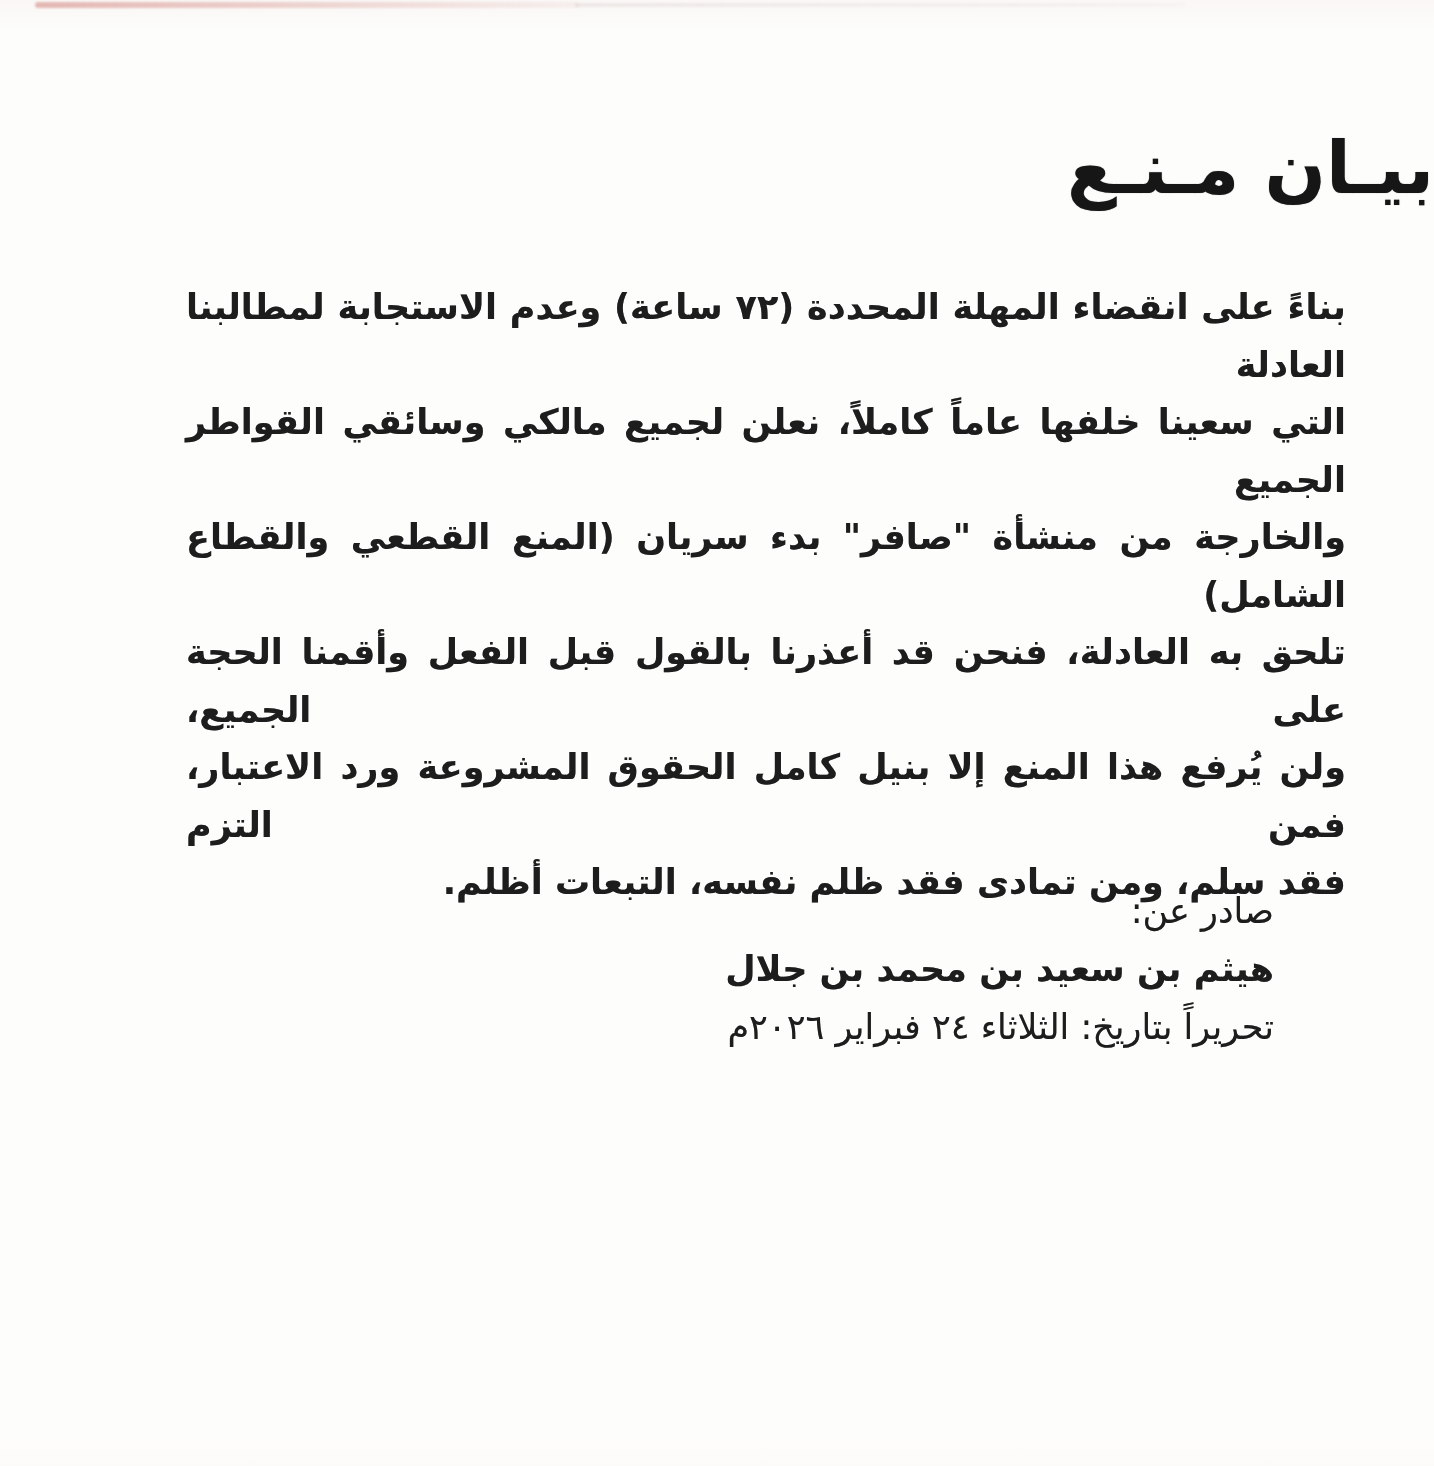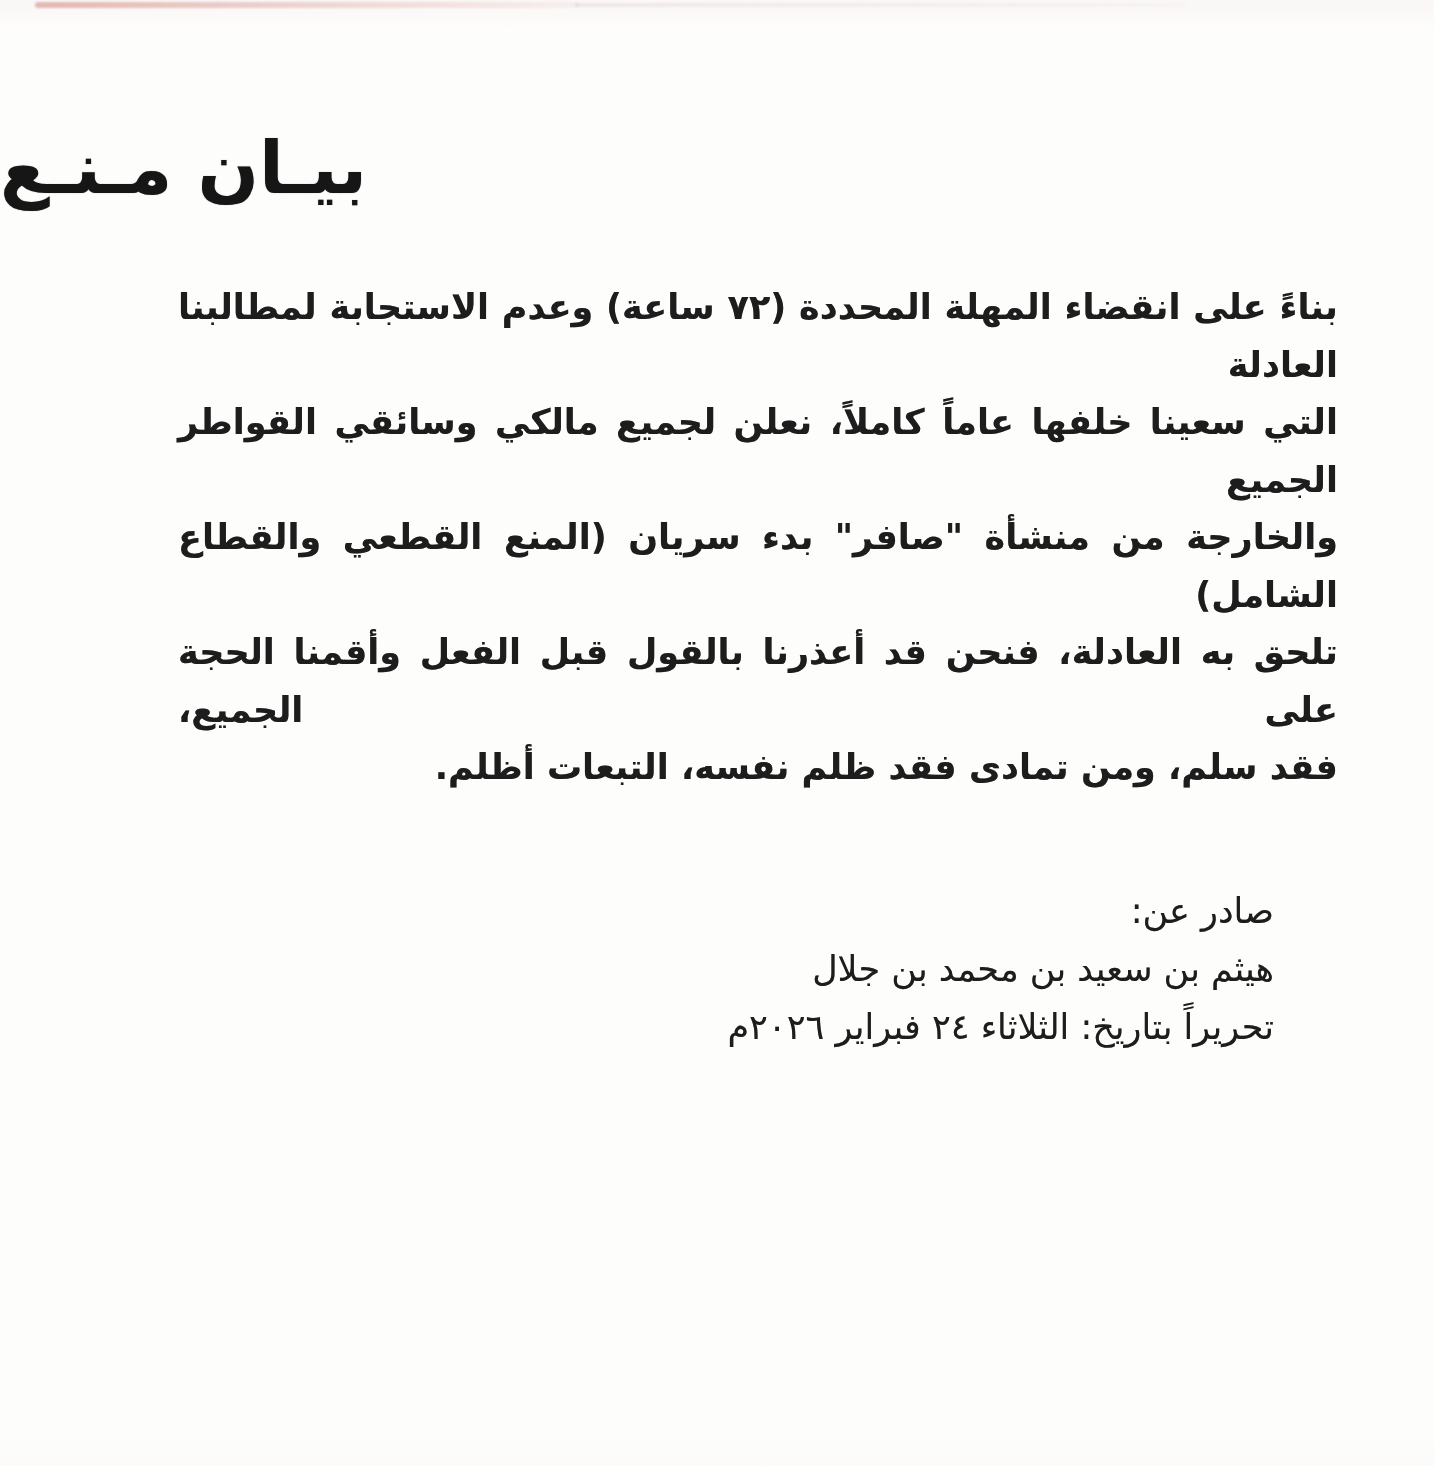--- a/index.html
+++ b/index.html
@@ -37,32 +37,32 @@
     width: 610px;
     height: 4px;
     background: linear-gradient(90deg, rgba(190,170,165,0.20) 0%, rgba(200,190,185,0.08) 100%);
     filter: blur(1px);
   }
   .doc-title {
     position: absolute;
     top: 126px;
     left: 0;
     right: 0;
-    text-align: left;
+    text-align: right;
     direction: rtl;
     font-size: 72px;
     font-weight: bold;
     color: #161616;
     letter-spacing: 1px;
     text-shadow: 0 0 1px rgba(0,0,0,0.45);
   }
   .body-text {
     position: absolute;
     top: 279px;
-    right: 96px;
+    right: 88px;
     width: 1160px;
     direction: rtl;
     font-size: 35px;
     line-height: 57.5px;
     font-weight: bold;
     color: #1d1d1d;
     text-shadow: 0 0 0.6px rgba(0,0,0,0.40);
   }
   .body-line {
     text-align: justify;
@@ -81,41 +81,42 @@
     text-align: right;
     font-size: 35px;
     line-height: 58px;
     color: #1d1d1d;
     text-shadow: 0 0 0.6px rgba(0,0,0,0.40);
   }
   .sig-issued {
     font-weight: normal;
   }
   .sig-name {
-    font-weight: normal;
+    font-weight: bold;
   }
   .sig-date {
     font-weight: normal;
   }
 </style>
 </head>
 <body>
 
 <div class="page">
 
   <div class="streak-pink"></div>
   <div class="streak-gray"></div>
 
   <div class="doc-title">بيـان مـنـع</div>
 
   <div class="body-text">
       <div class="body-line">بناءً على انقضاء المهلة المحددة (٧٢ ساعة) وعدم الاستجابة لمطالبنا العادلة</div>
       <div class="body-line">التي سعينا خلفها عاماً كاملاً، نعلن لجميع مالكي وسائقي القواطر الجميع</div>
       <div class="body-line">والخارجة من منشأة "صافر" بدء سريان (المنع القطعي والقطاع الشامل)</div>
       <div class="body-line">تلحق به العادلة، فنحن قد أعذرنا بالقول قبل الفعل وأقمنا الحجة على الجميع،</div>
+      <div class="body-line">ولن يُرفع هذا المنع إلا بنيل كامل الحقوق المشروعة ورد الاعتبار، فمن التزم</div>
       <div class="body-line">فقد سلم، ومن تمادى فقد ظلم نفسه، التبعات أظلم.</div>
     </div>
 
   <div class="signature">
     <div class="sig-issued">صادر عن:</div>
     <div class="sig-name">هيثم بن سعيد بن محمد بن جلال</div>
     <div class="sig-date">تحريراً بتاريخ: الثلاثاء ٢٤ فبراير ٢٠٢٦م</div>
   </div>
 
 </div>

